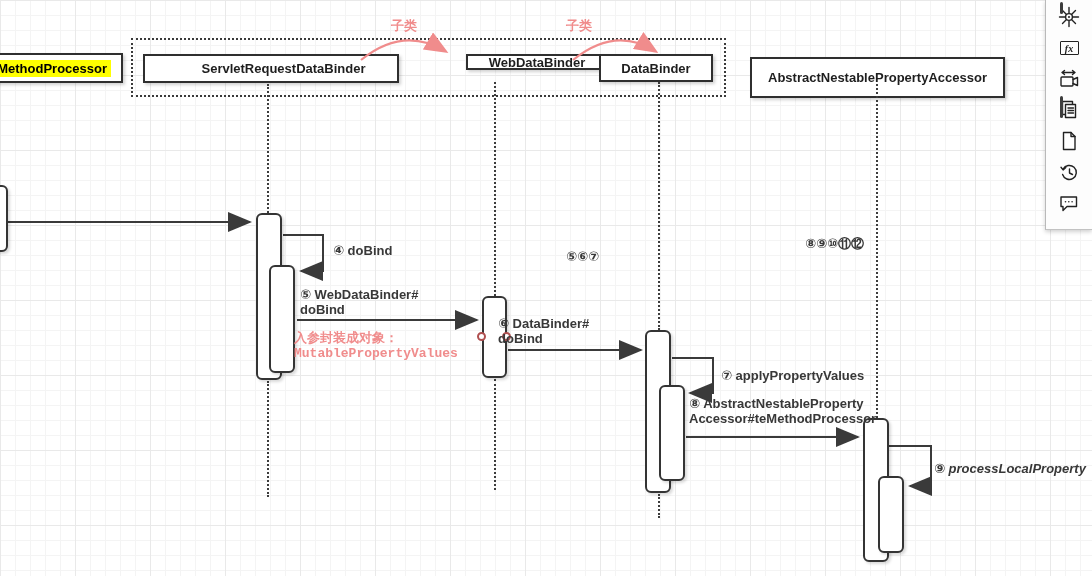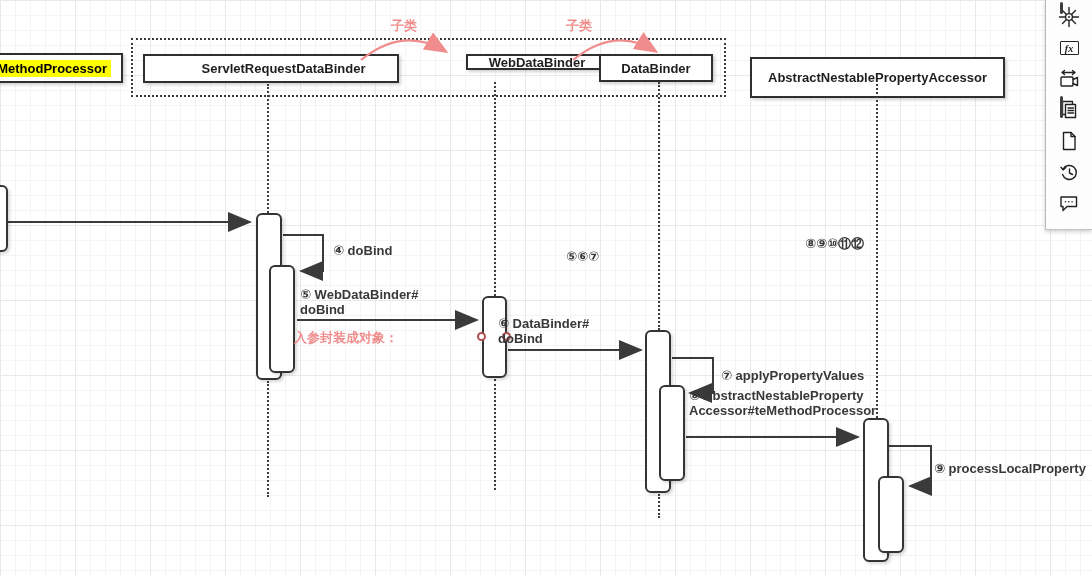--- a/index.html
+++ b/index.html
@@ -110,34 +110,35 @@
   <div class="abs bar" style="left:878px;top:476px;width:26px;height:77px;"></div>
 
   <div class="abs lbl" style="left:333px;top:243px;">④ doBind</div>
 
   <div class="abs lbl center" style="left:300px;top:287px;width:176px;">
     <div>⑤ WebDataBinder#</div>
     <div>doBind</div>
   </div>
   <div class="abs lbl center pink" style="left:294px;top:323px;width:190px;font-family:Liberation Mono, monospace;">
     <div>入参封装成对象：</div>
+    <div>MutablePropertyValues</div>
   </div>
   <div class="abs lbl center" style="left:498px;top:316px;width:152px;">
     <div>⑥ DataBinder#</div>
     <div>doBind</div>
   </div>
 
   <div class="abs lbl" style="left:721px;top:368px;">⑦ applyPropertyValues</div>
 
-  <div class="abs lbl center" style="left:689px;top:388px;width:178px;">
+  <div class="abs lbl center" style="left:689px;top:396px;width:178px;">
     <div>⑧ AbstractNestableProperty</div>
     <div>Accessor#teMethodProcessor</div>
   </div>
 
-  <div class="abs lbl" style="left:934px;top:461px;">⑨ processLocalProperty</div>
+  <div class="abs lbl" style="left:934px;top:461px;font-style:italic;">⑨ processLocalProperty</div>
 
   <div class="abs lbl" style="left:566px;top:249px;">⑤⑥⑦</div>
   <div class="abs lbl" style="left:760px;top:236px;margin-left:45px;">⑧⑨⑩⑪⑫</div>
 
   <div class="toolbar">
     <div class="tool">
       <svg width="22" height="22" viewBox="0 0 22 22">
         <path d="M11,1.5 V7 M11,15 V20.5 M1.5,11 H7 M15,11 H20.5 M4.5,4.5 L8,8 M14,14 L17.5,17.5 M17.5,4.5 L14,8 M8,14 L4.5,17.5"></path>
         <circle cx="11" cy="11" r="3.4" fill="#fff"></circle>
         <circle cx="11" cy="11" r="1" fill="#222" stroke="none"></circle>

